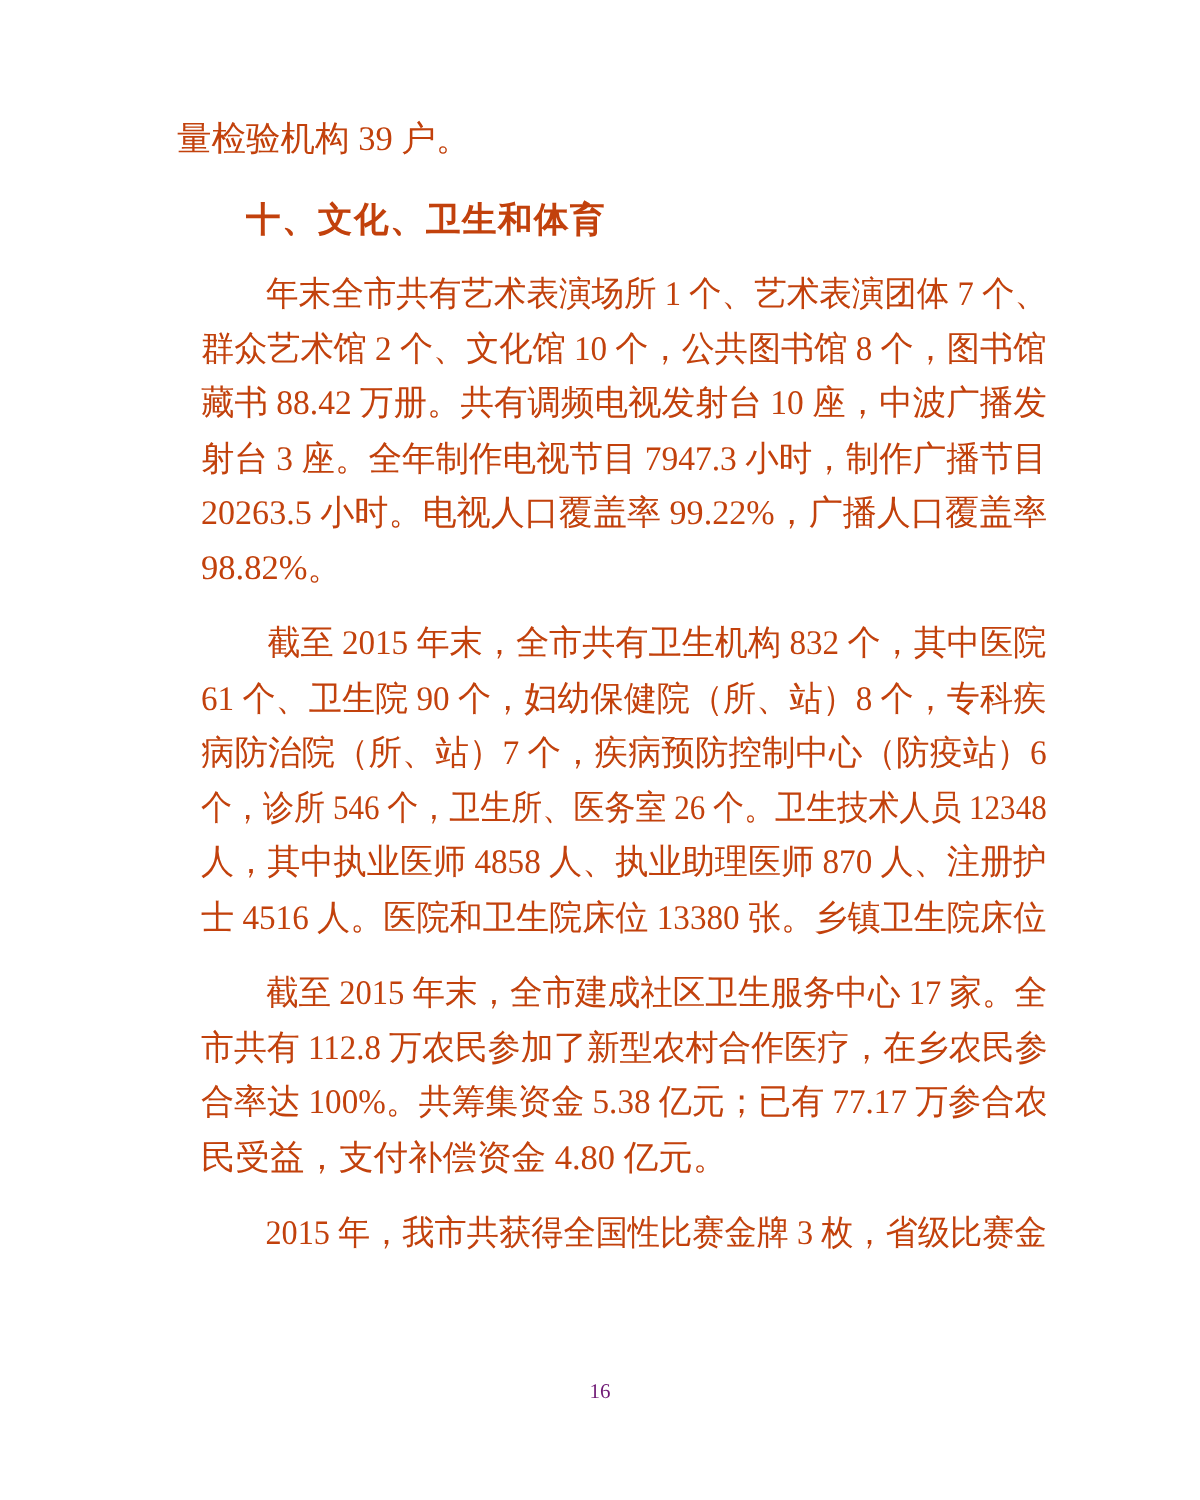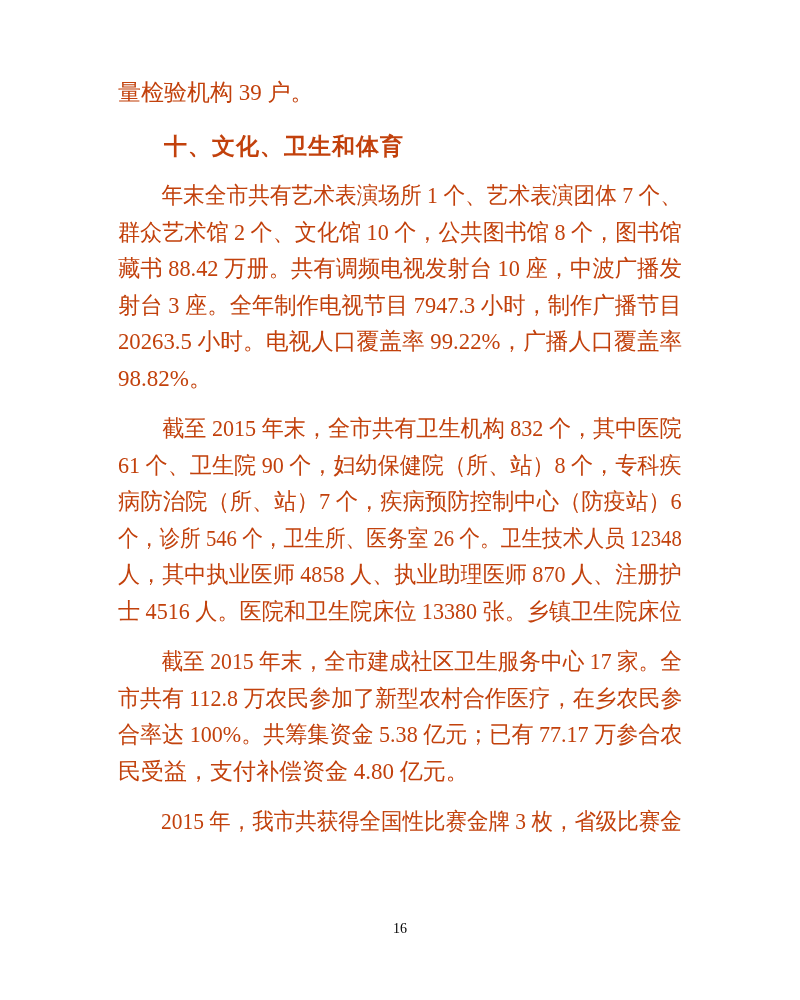--- a/index.html
+++ b/index.html
@@ -31,21 +31,21 @@
   .heading {
     margin: 16px 0 8px 0;
     font-family: "Liberation Sans", "DejaVu Sans", sans-serif;
     font-weight: bold;
     font-size: 23px;
     letter-spacing: 1px;
     text-indent: 2em;
     text-align: left;
   }
   .para {
-    margin: 14px 0 0 0;
+    margin: 14px 0 0 16px;
   }
   .line {
     display: block;
     text-align: justify;
   }
   .line.first {
     text-indent: 2em;
   }
   .line.full {
     text-align: justify;
@@ -57,21 +57,21 @@
     text-align-last: left;
   }
   .page-number {
     position: absolute;
     left: 0;
     right: 0;
     top: 921px;
     text-align: center;
     font-family: "Liberation Serif", "DejaVu Serif", serif;
     font-size: 14px;
-    color: #000000;
+    color: #701a75;
   }
 </style>
 </head>
 <body>
 
 <div class="page">
   <div class="text-column">
     <p class="cont-line">量检验机构 39 户。</p>
     <h2 class="heading">十、文化、卫生和体育</h2>
     <div>

